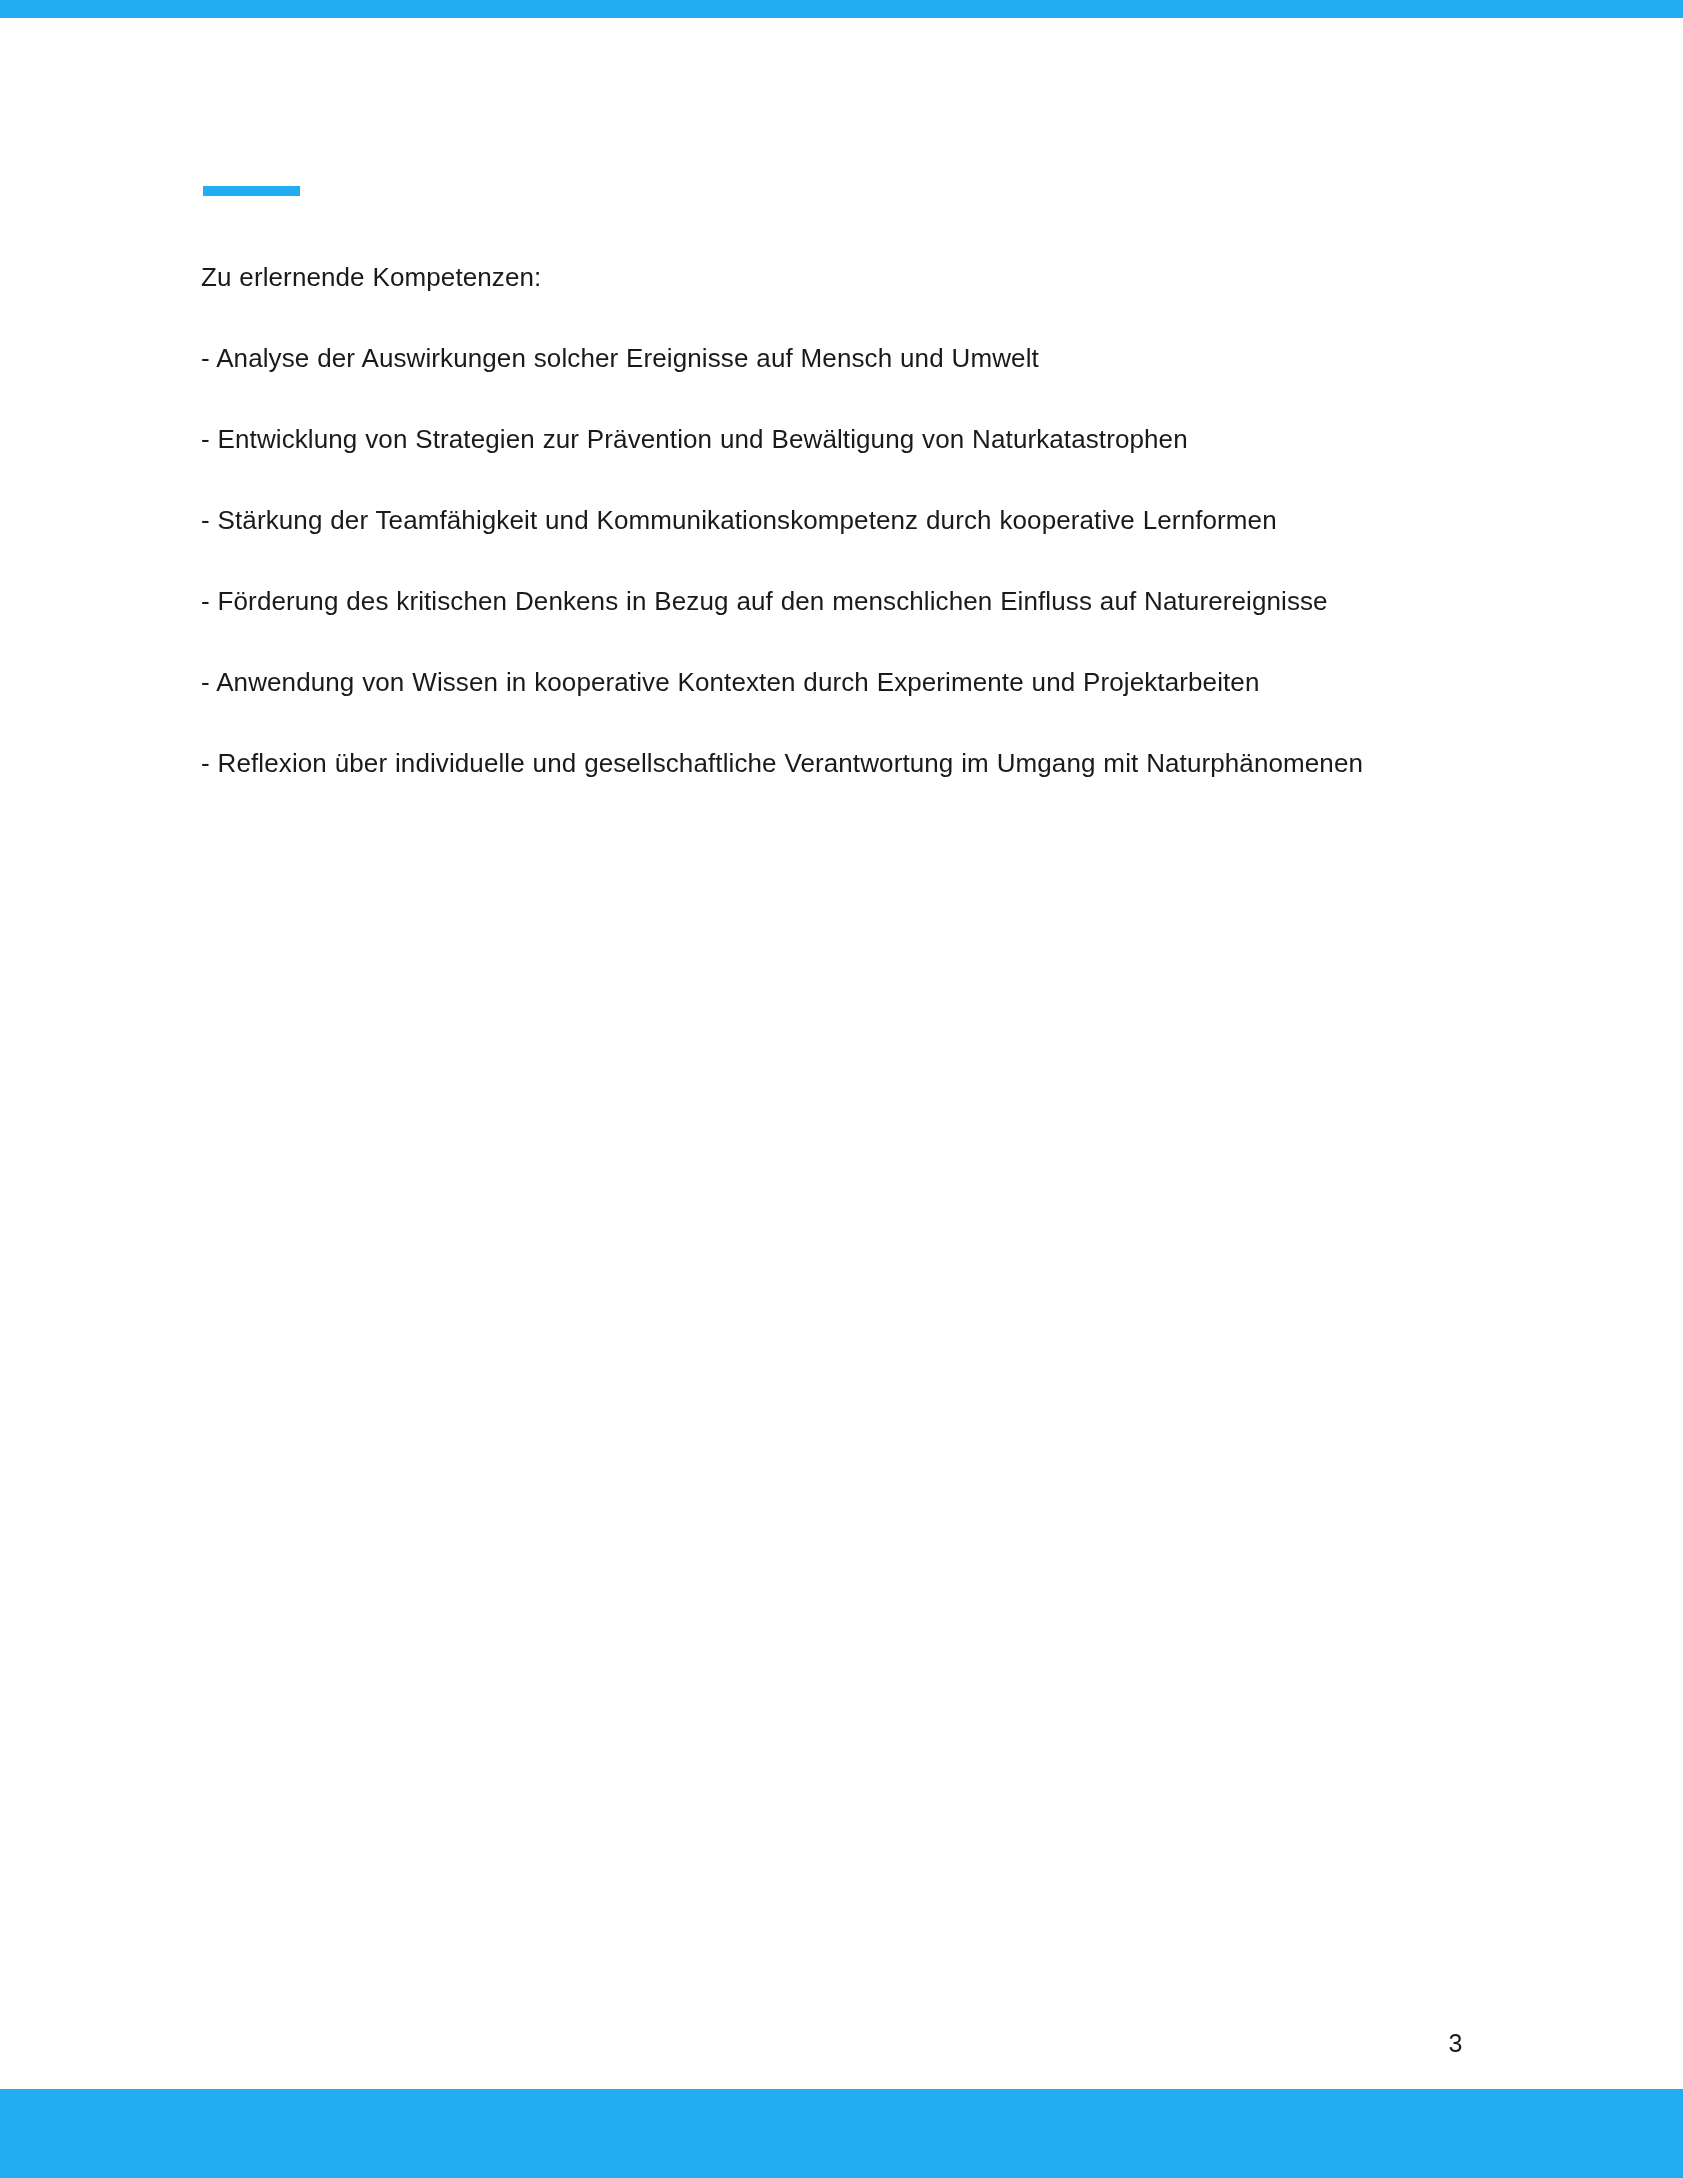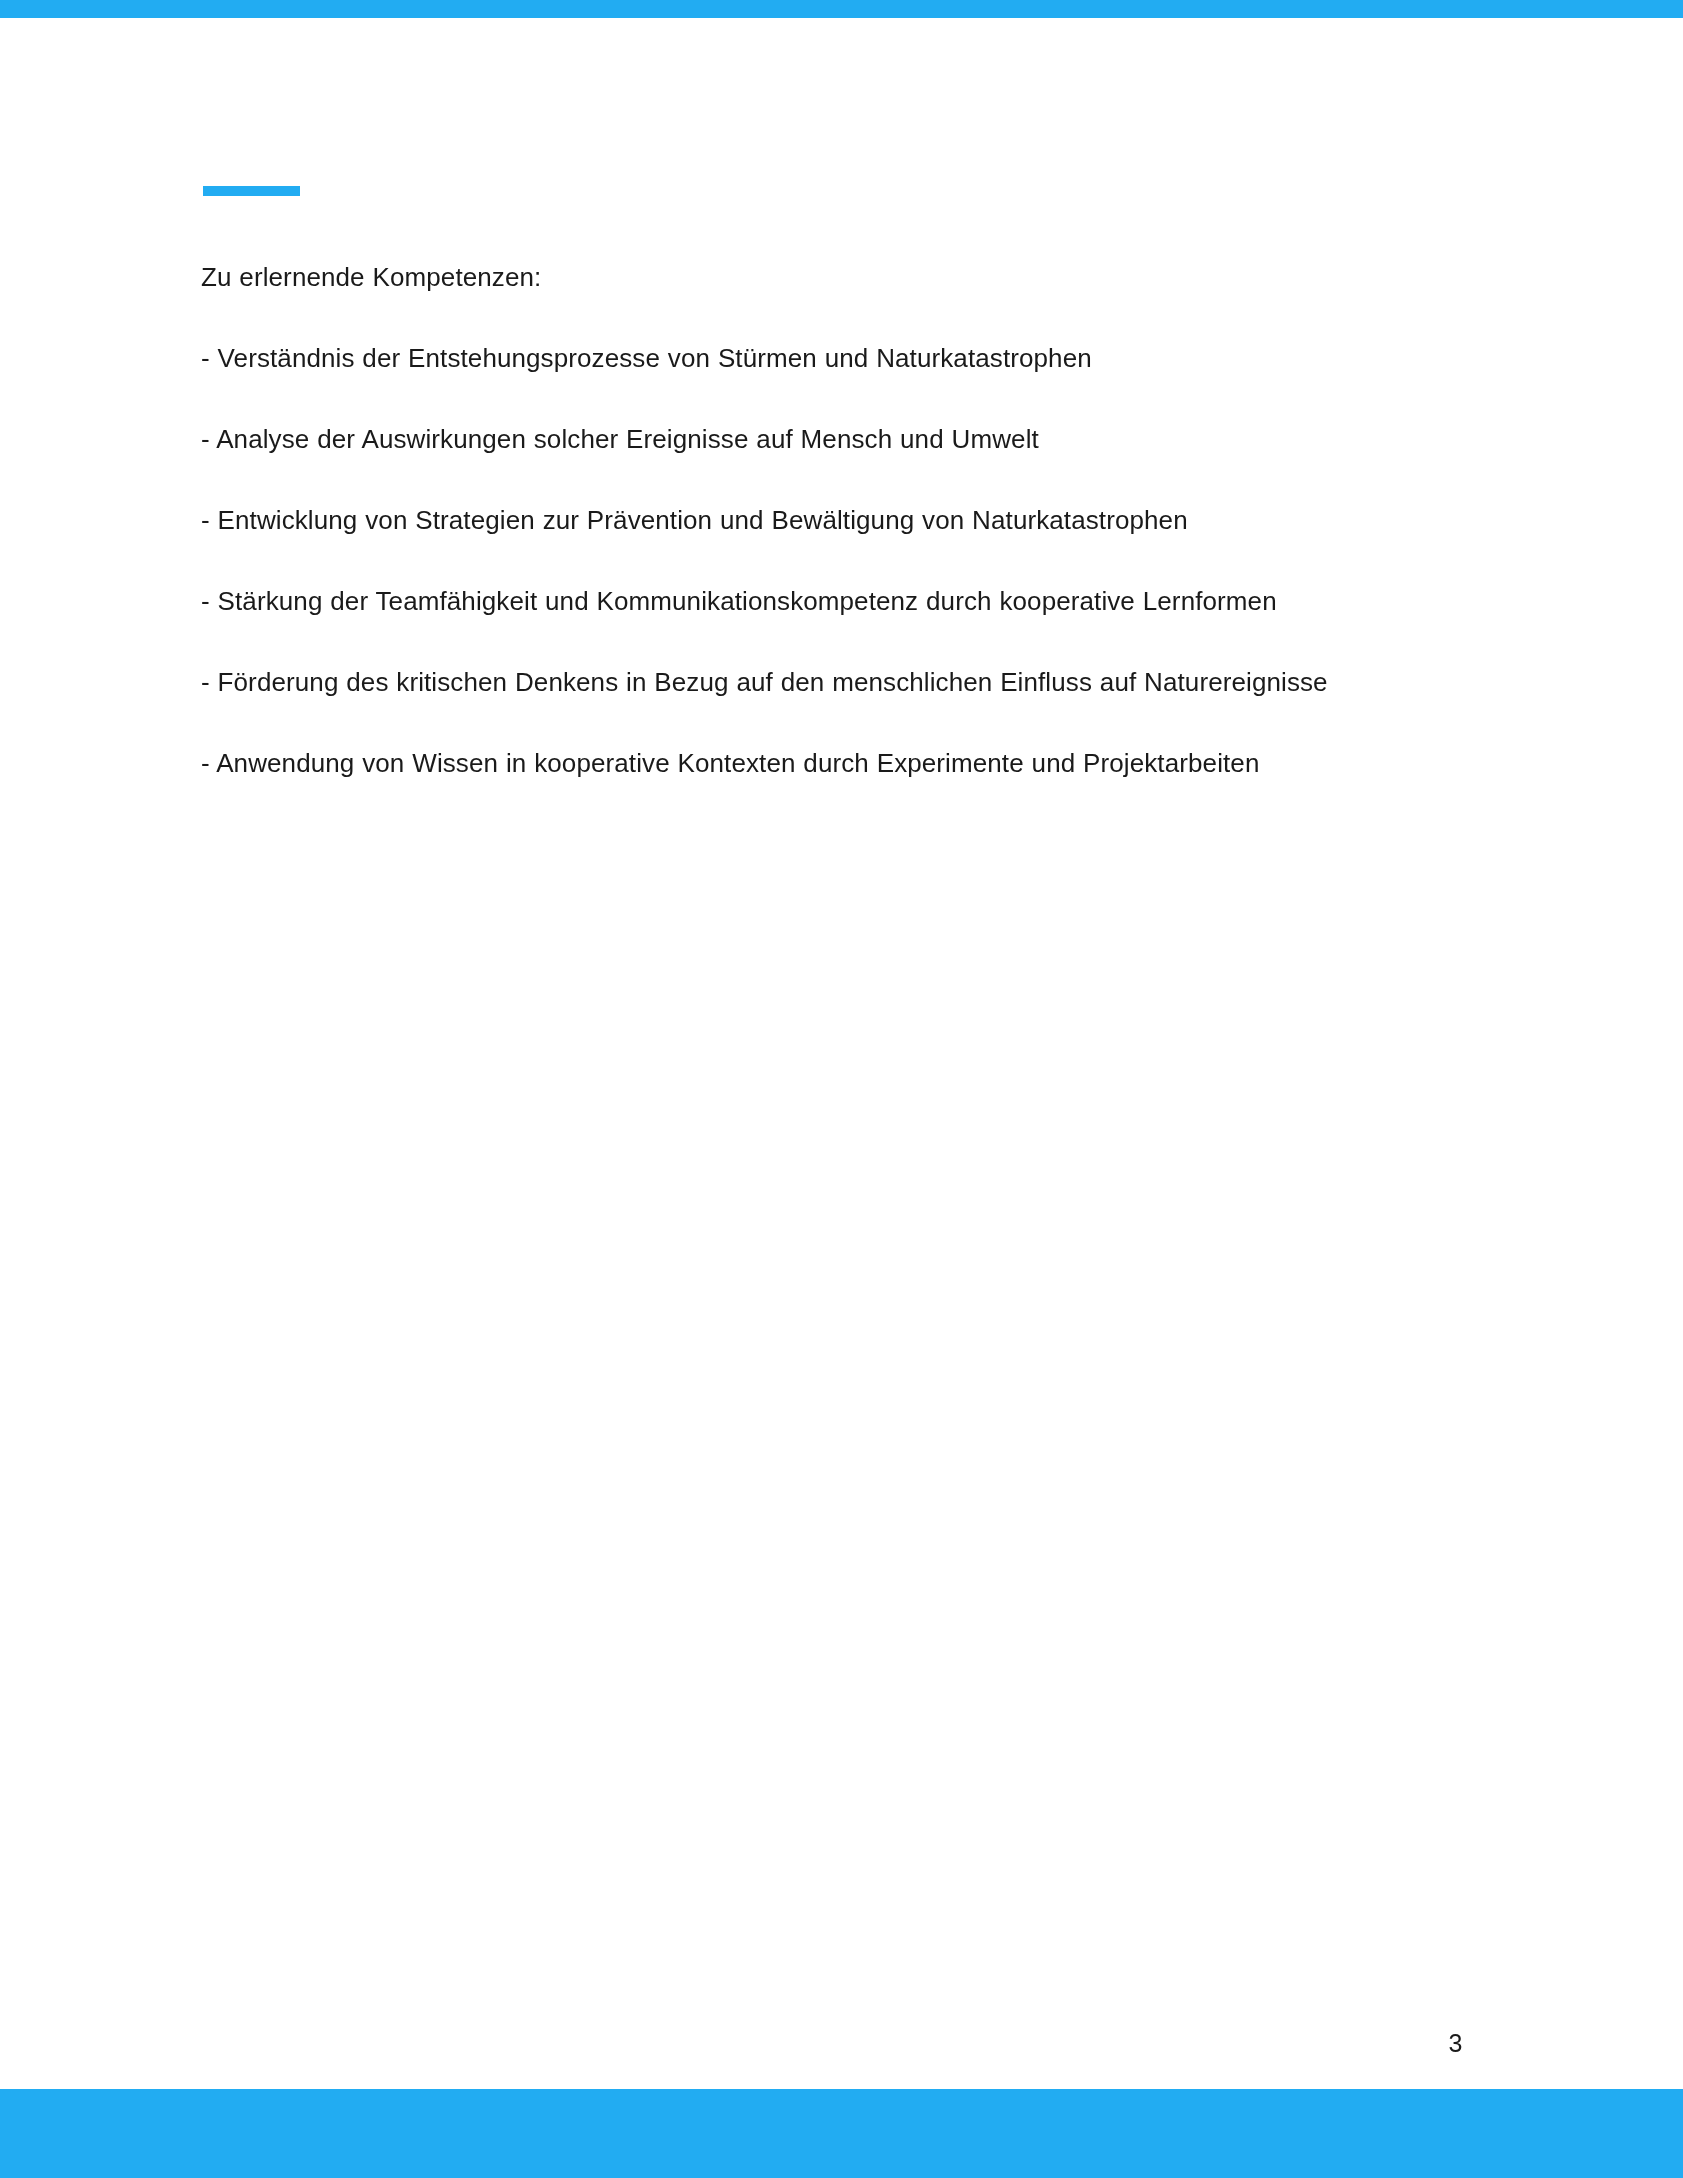--- a/index.html
+++ b/index.html
@@ -82,26 +82,26 @@
 <body>
 
 <div class="page">
 
   <div class="bar-top"></div>
 
   <div class="accent-rule"></div>
 
   <div class="content">
     <p class="para no-justify">Zu erlernende Kompetenzen:</p>
-    <p class="para no-justify">- Verständnis der Entstehungsprozesse von Stürmen und Naturkatastrophen</p>
     <p class="para no-justify">- Analyse der Auswirkungen solcher Ereignisse auf Mensch und Umwelt</p>
     <p class="para no-justify">- Entwicklung von Strategien zur Prävention und Bewältigung von Naturkatastrophen</p>
     <p class="para">- Stärkung der Teamfähigkeit und Kommunikationskompetenz durch kooperative Lernformen</p>
     <p class="para">- Förderung des kritischen Denkens in Bezug auf den menschlichen Einfluss auf Naturereignisse</p>
     <p class="para">- Anwendung von Wissen in kooperative Kontexten durch Experimente und Projektarbeiten</p>
+    <p class="para">- Reflexion über individuelle und gesellschaftliche Verantwortung im Umgang mit Naturphänomenen</p>
   </div>
 
   <div class="page-number">3</div>
 
   <div class="bar-bottom"></div>
 
 </div>
 
 
 </body></html>

